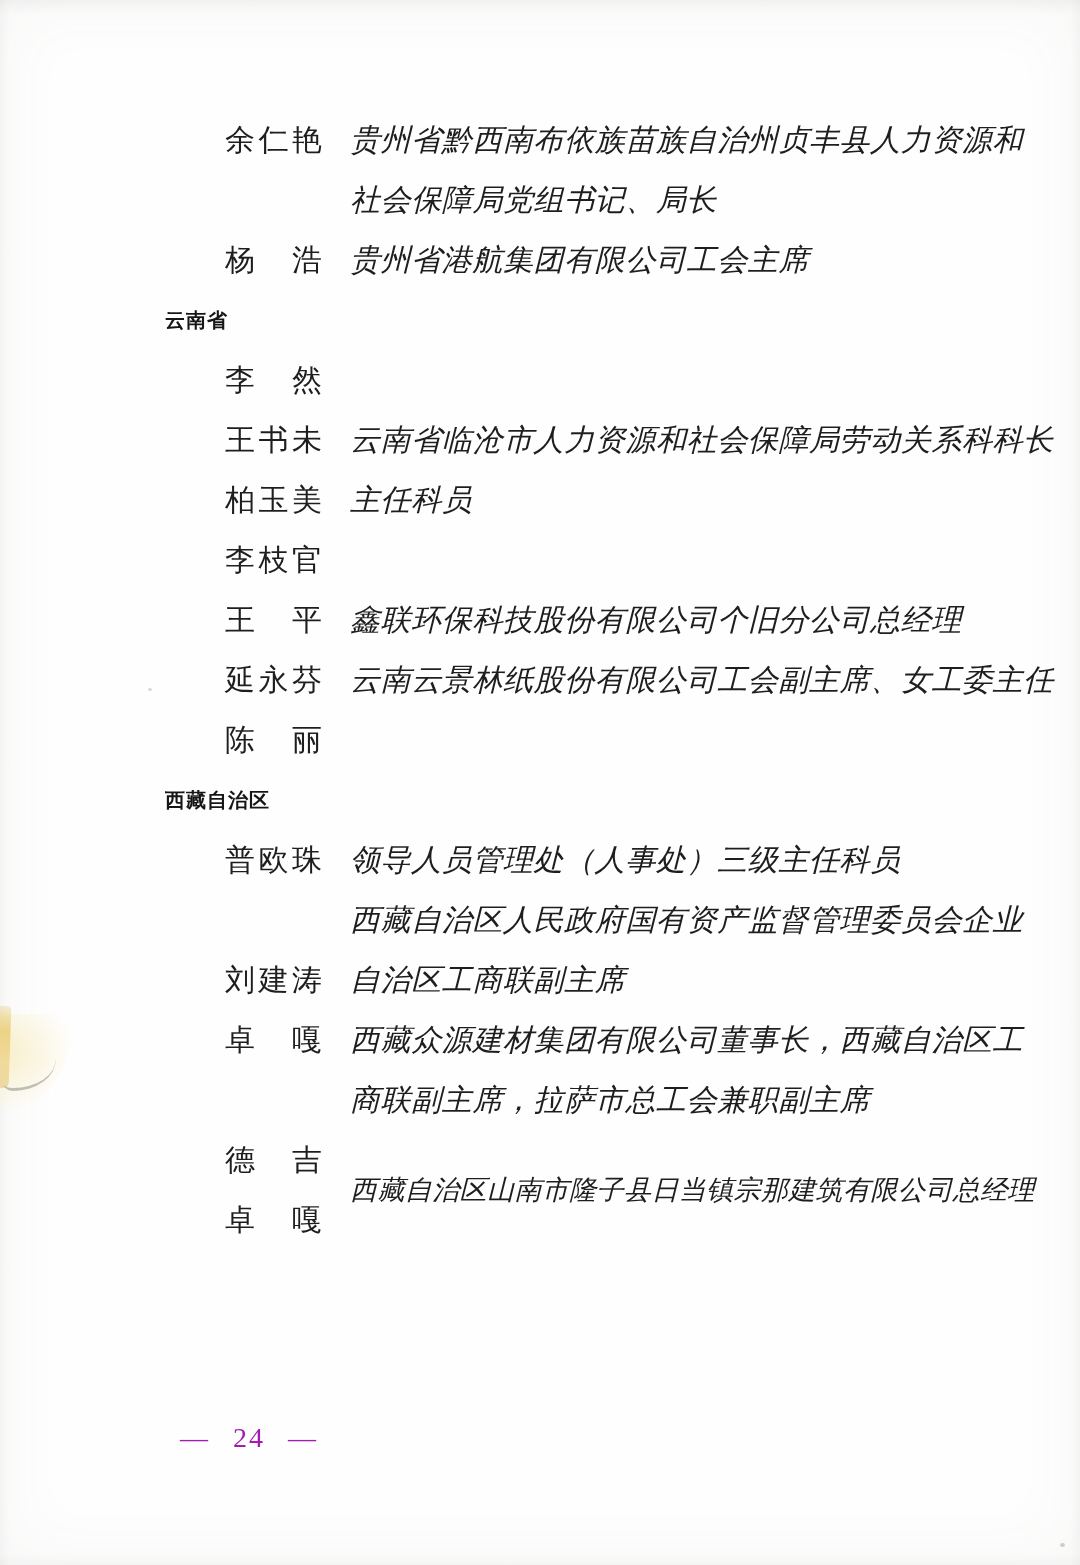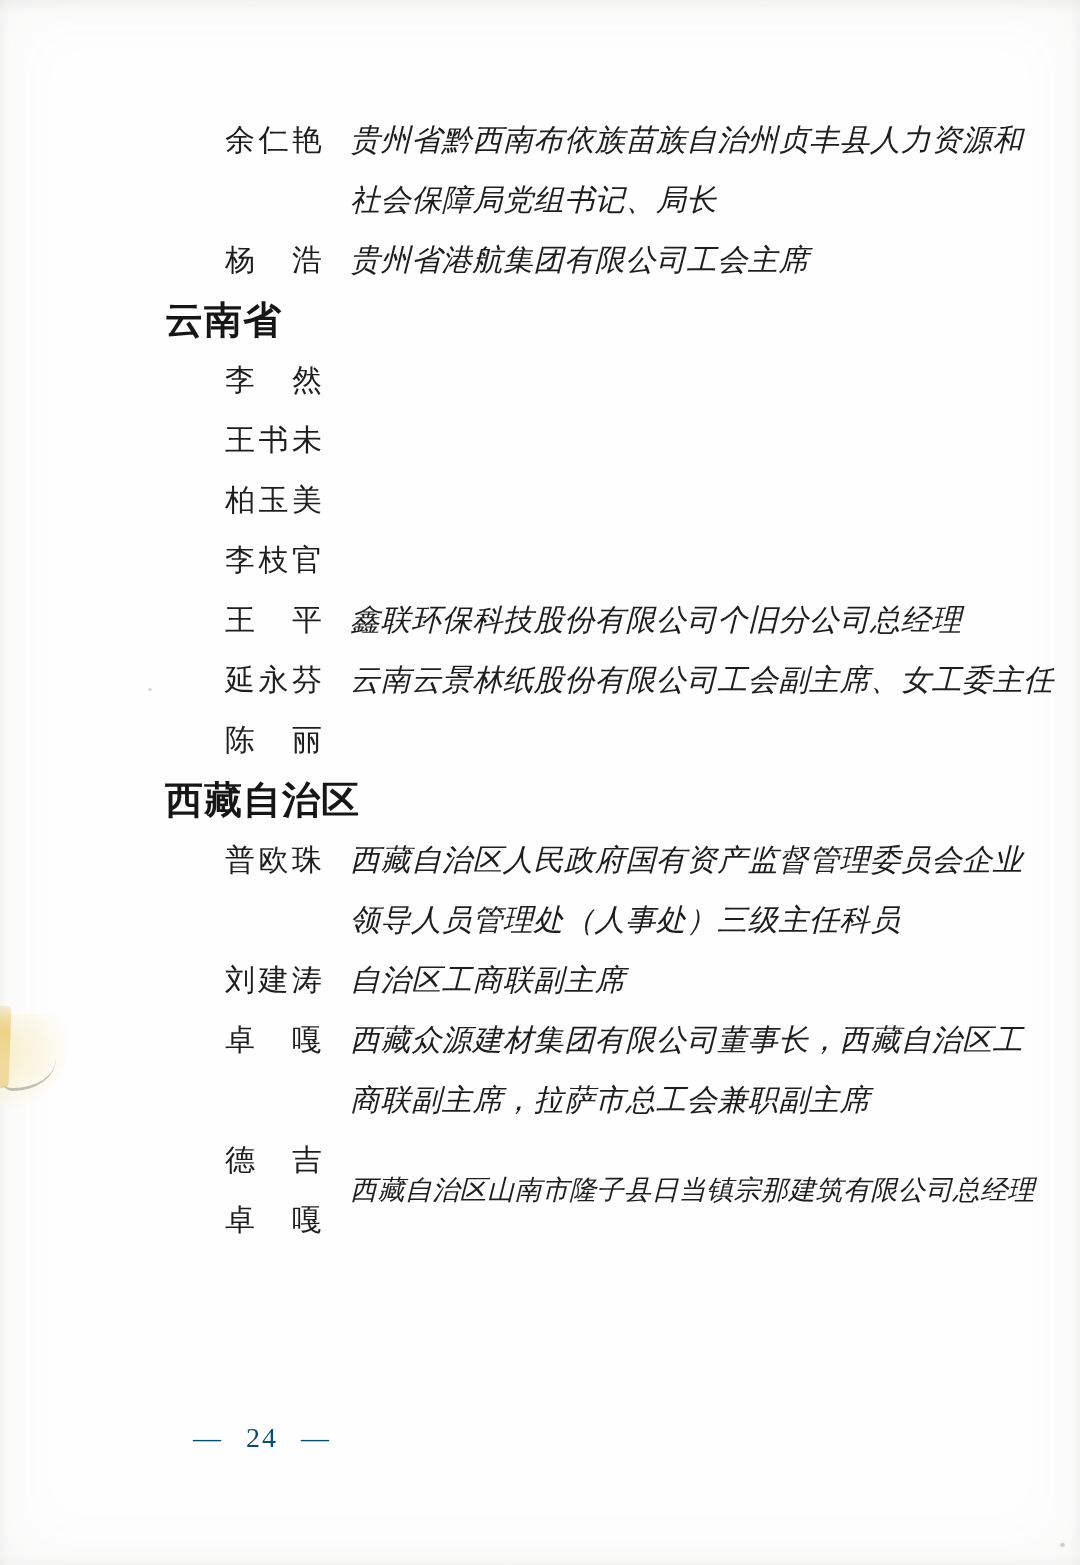--- a/index.html
+++ b/index.html
@@ -33,21 +33,21 @@
   .content {
     position: absolute;
     left: 165px;
     top: 110px;
     width: 870px;
   }
 
   .section-header {
     font-family: "Liberation Sans", "DejaVu Sans", sans-serif;
     font-weight: 700;
-    font-size: 38px;
+    font-size: 20px;
     line-height: 60px;
     height: 60px;
     letter-spacing: 1px;
     color: #161616;
   }
 
   .entry {
     display: flex;
     align-items: flex-start;
   }
@@ -83,26 +83,26 @@
     white-space: nowrap;
     font-style: italic;
   }
   .pos-line.tight {
     font-size: 27px;
     letter-spacing: 0.4px;
   }
 
   .page-number {
     position: absolute;
-    left: 193px;
+    left: 180px;
     top: 1422px;
     font-size: 28px;
     letter-spacing: 2px;
     word-spacing: 14px;
-    color: #0c4a6e;
+    color: #a21caf;
   }
 
   
   .artifact-strip {
     position: absolute;
     left: -4px;
     top: 1006px;
     width: 14px;
     height: 82px;
     background: linear-gradient(180deg, rgba(226,190,90,0.25) 0%, rgba(235,205,120,0.85) 30%, rgba(240,216,150,0.9) 70%, rgba(226,190,100,0.5) 100%);
@@ -194,30 +194,34 @@
         </div>
       </div>
       <div class="entry">
         <div class="name-col">
           <div class="name-line">
             <span>王</span>
             <span>书</span>
             <span>未</span>
           </div>
         </div>
+        <div class="pos-col">
+          <div class="pos-line">云南省临沧市人力资源和社会保障局劳动关系科科长</div>
+        </div>
       </div>
       <div class="entry">
         <div class="name-col">
           <div class="name-line">
             <span>柏</span>
             <span>玉</span>
             <span>美</span>
           </div>
         </div>
         <div class="pos-col">
+          <div class="pos-line">主任科员</div>
         </div>
       </div>
       <div class="entry">
         <div class="name-col">
           <div class="name-line">
             <span>李</span>
             <span>枝</span>
             <span>官</span>
           </div>
         </div>
@@ -256,22 +260,22 @@
       <div class="section-header">西藏自治区</div>
       <div class="entry">
         <div class="name-col">
           <div class="name-line">
             <span>普</span>
             <span>欧</span>
             <span>珠</span>
           </div>
         </div>
         <div class="pos-col">
+          <div class="pos-line">领导人员管理处（人事处）三级主任科员</div>
           <div class="pos-line">西藏自治区人民政府国有资产监督管理委员会企业</div>
-          <div class="pos-line">领导人员管理处（人事处）三级主任科员</div>
         </div>
       </div>
       <div class="entry">
         <div class="name-col">
           <div class="name-line">
             <span>刘</span>
             <span>建</span>
             <span>涛</span>
           </div>
         </div>

